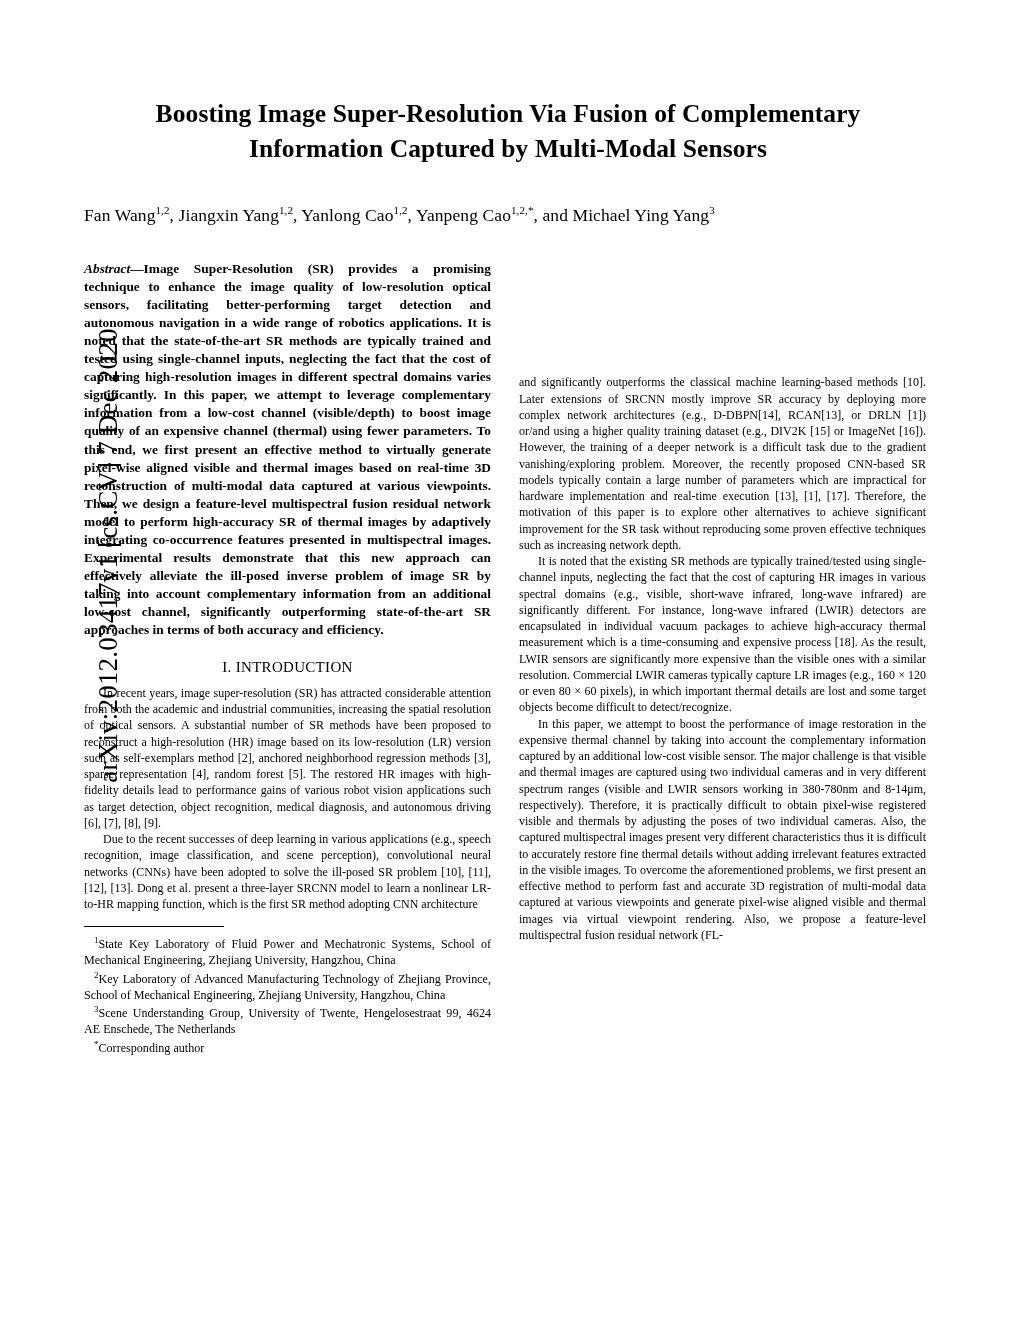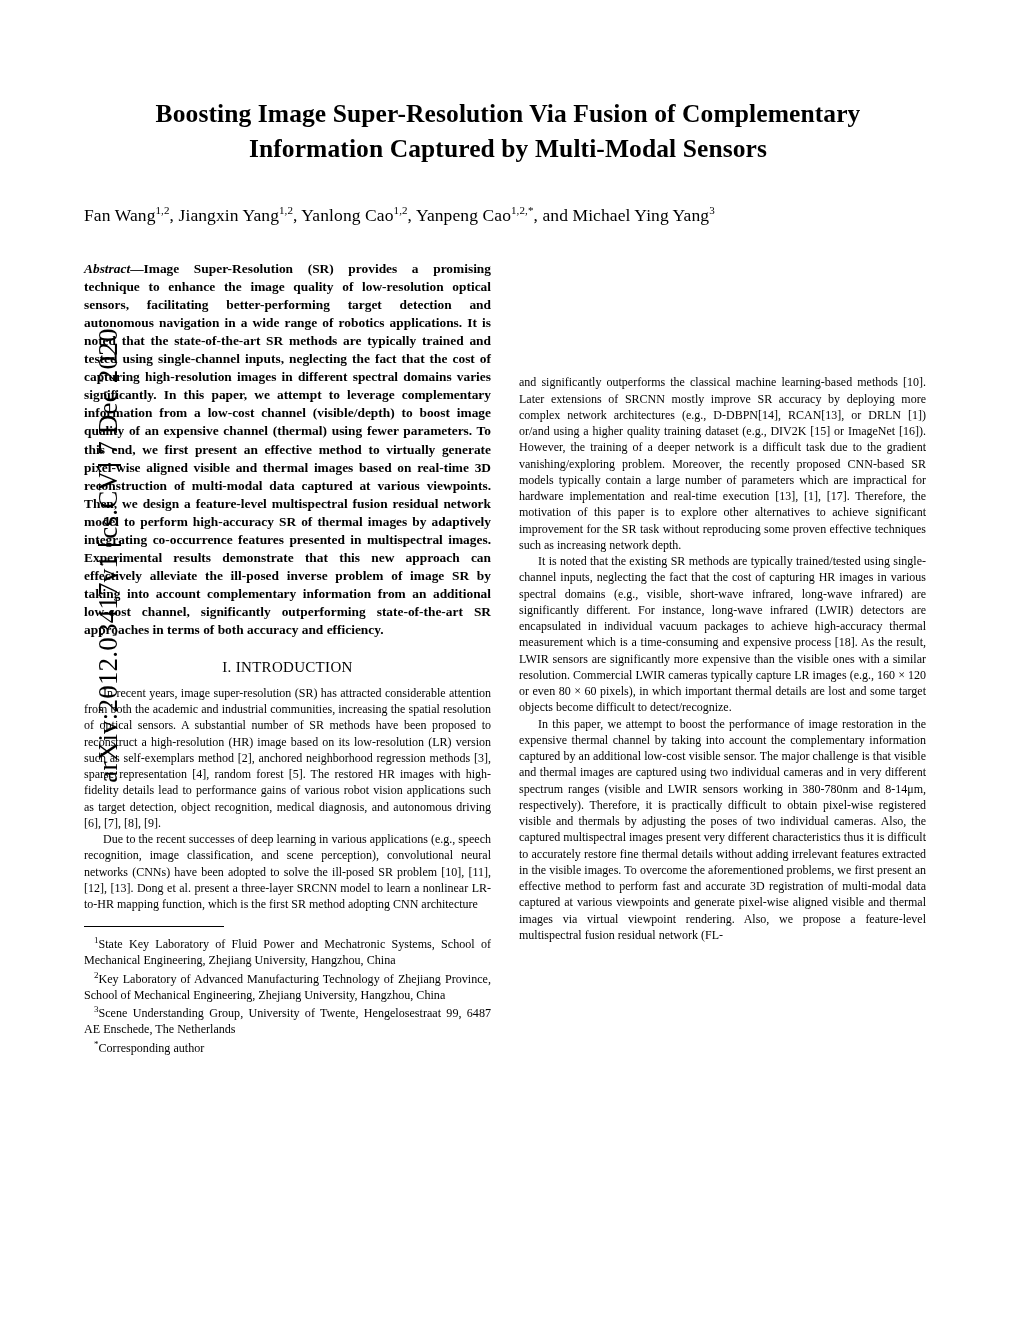--- a/index.html
+++ b/index.html
@@ -152,21 +152,21 @@
         <div class="section-head">I. INTRODUCTION</div>
 
         <p class="body">In recent years, image super-resolution (SR) has attracted considerable attention from both the academic and industrial communities, increasing the spatial resolution of optical sensors. A substantial number of SR methods have been proposed to reconstruct a high-resolution (HR) image based on its low-resolution (LR) version such as self-exemplars method [2], anchored neighborhood regression methods [3], sparse representation [4], random forest [5]. The restored HR images with high-fidelity details lead to performance gains of various robot vision applications such as target detection, object recognition, medical diagnosis, and autonomous driving [6], [7], [8], [9].</p>
         <p class="body">Due to the recent successes of deep learning in various applications (e.g., speech recognition, image classification, and scene perception), convolutional neural networks (CNNs) have been adopted to solve the ill-posed SR problem [10], [11], [12], [13]. Dong et al. present a three-layer SRCNN model to learn a nonlinear LR-to-HR mapping function, which is the first SR method adopting CNN architecture</p>
 
         <div class="rule"></div>
 
         <div class="footnotes">
           <div class="footnote-indent"><sup>1</sup><span>State Key Laboratory of Fluid Power and Mechatronic Systems, School of Mechanical Engineering, Zhejiang University, Hangzhou, China</span></div>
           <div class="footnote-indent"><sup>2</sup><span>Key Laboratory of Advanced Manufacturing Technology of Zhejiang Province, School of Mechanical Engineering, Zhejiang University, Hangzhou, China</span></div>
-          <div class="footnote-indent"><sup>3</sup><span>Scene Understanding Group, University of Twente, Hengelosestraat 99, 6487 AE Enschede, The Netherlands</span></div>
+          <div class="footnote-indent"><sup>3</sup><span>Scene Understanding Group, University of Twente, Hengelosestraat 99, 4624 AE Enschede, The Netherlands</span></div>
           <div class="footnote-indent"><sup>*</sup><span>Corresponding author</span></div>
         </div>
 
       </div>
 
       <div class="col">
         <p class="body" style="text-indent:0">and significantly outperforms the classical machine learning-based methods [10]. Later extensions of SRCNN mostly improve SR accuracy by deploying more complex network architectures (e.g., D-DBPN[14], RCAN[13], or DRLN [1]) or/and using a higher quality training dataset (e.g., DIV2K [15] or ImageNet [16]). However, the training of a deeper network is a difficult task due to the gradient vanishing/exploring problem. Moreover, the recently proposed CNN-based SR models typically contain a large number of parameters which are impractical for hardware implementation and real-time execution [13], [1], [17]. Therefore, the motivation of this paper is to explore other alternatives to achieve significant improvement for the SR task without reproducing some proven effective techniques such as increasing network depth.</p>
         <p class="body">It is noted that the existing SR methods are typically trained/tested using single-channel inputs, neglecting the fact that the cost of capturing HR images in various spectral domains (e.g., visible, short-wave infrared, long-wave infrared) are significantly different. For instance, long-wave infrared (LWIR) detectors are encapsulated in individual vacuum packages to achieve high-accuracy thermal measurement which is a time-consuming and expensive process [18]. As the result, LWIR sensors are significantly more expensive than the visible ones with a similar resolution. Commercial LWIR cameras typically capture LR images (e.g., 160 × 120 or even 80 × 60 pixels), in which important thermal details are lost and some target objects become difficult to detect/recognize.</p>
         <p class="body">In this paper, we attempt to boost the performance of image restoration in the expensive thermal channel by taking into account the complementary information captured by an additional low-cost visible sensor. The major challenge is that visible and thermal images are captured using two individual cameras and in very different spectrum ranges (visible and LWIR sensors working in 380-780nm and 8-14μm, respectively). Therefore, it is practically difficult to obtain pixel-wise registered visible and thermals by adjusting the poses of two individual cameras. Also, the captured multispectral images present very different characteristics thus it is difficult to accurately restore fine thermal details without adding irrelevant features extracted in the visible images. To overcome the aforementioned problems, we first present an effective method to perform fast and accurate 3D registration of multi-modal data captured at various viewpoints and generate pixel-wise aligned visible and thermal images via virtual viewpoint rendering. Also, we propose a feature-level multispectral fusion residual network (FL-</p>
       </div>

